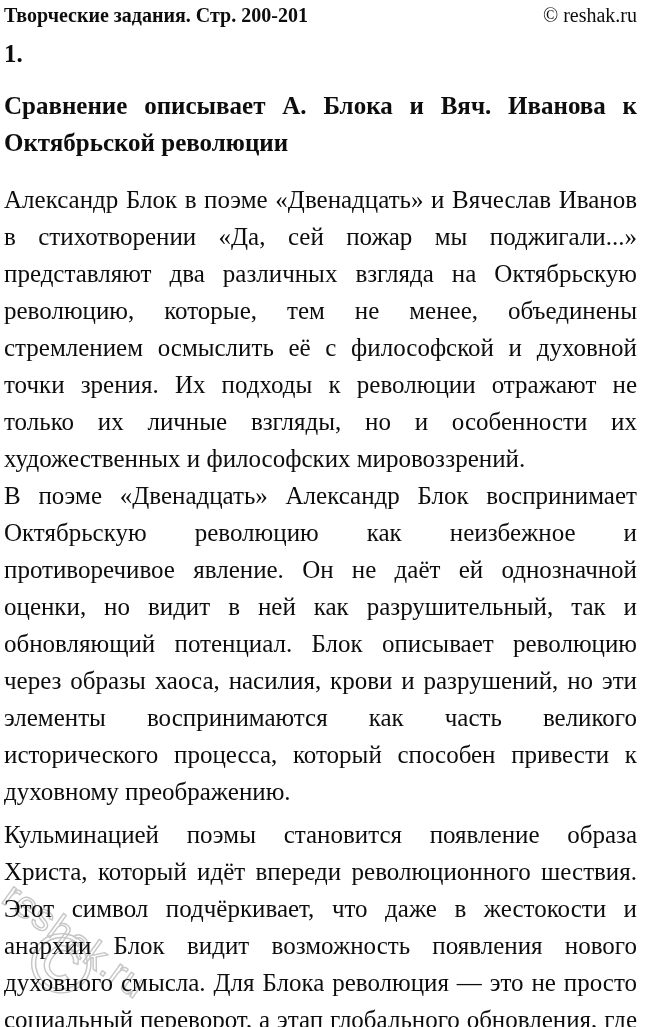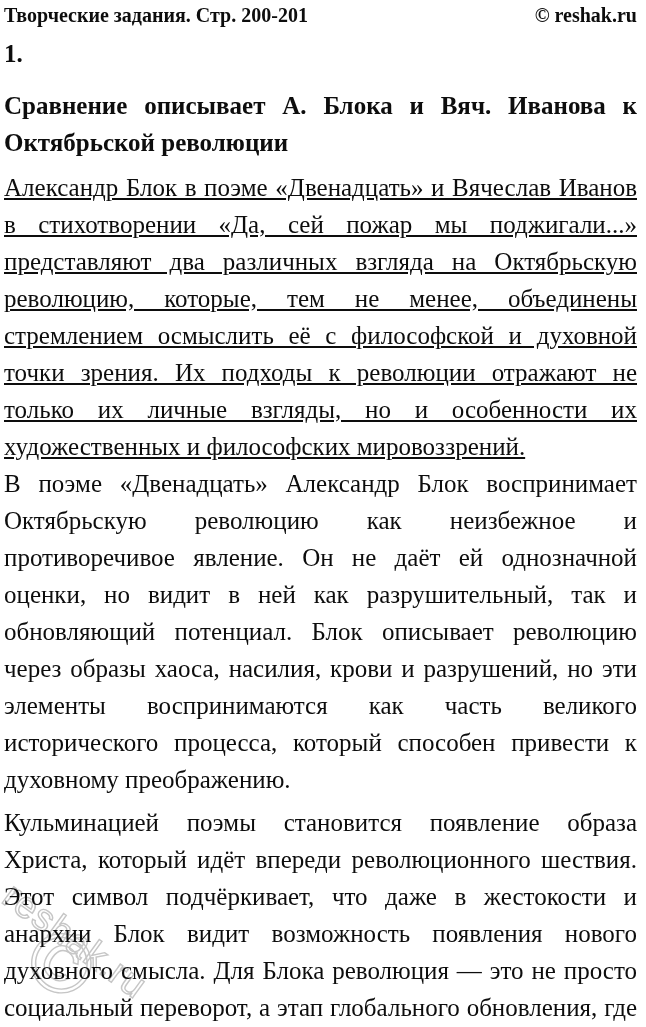--- a/index.html
+++ b/index.html
@@ -22,21 +22,21 @@
     padding: 3px 9px 0 4px;
   }
   .doc-header {
     display: flex;
     justify-content: space-between;
     align-items: baseline;
     font-size: 20px;
     line-height: 25px;
   }
   .doc-title { font-weight: bold; }
-  .doc-copyright { font-weight: bold; }
+  .doc-copyright { font-weight: normal; }
   .task-number {
     margin-top: 7px;
     font-size: 25px;
     line-height: 37px;
     font-weight: bold;
   }
   .body-text {
     font-size: 25px;
     line-height: 37px;
     text-align: justify;
@@ -49,21 +49,21 @@
     text-align: justify;
   }
   h2.section-heading {
     margin: 7px 0 0;
     font-size: 25px;
     line-height: 37px;
     font-weight: bold;
     text-align: left;
   }
   p { margin: 0; }
-  p.p-intro  { margin-top: 8px; text-decoration: underline; }
+  p.p-intro  { margin-top: 20px; }
   p.p-blok1  { }
   p.p-blok2  { margin-top: 6px; }
 
   .watermark {
     position: absolute;
     left: 20px;
     top: 874px;
     z-index: 0;
     transform: rotate(36deg);
     transform-origin: 0 0;

